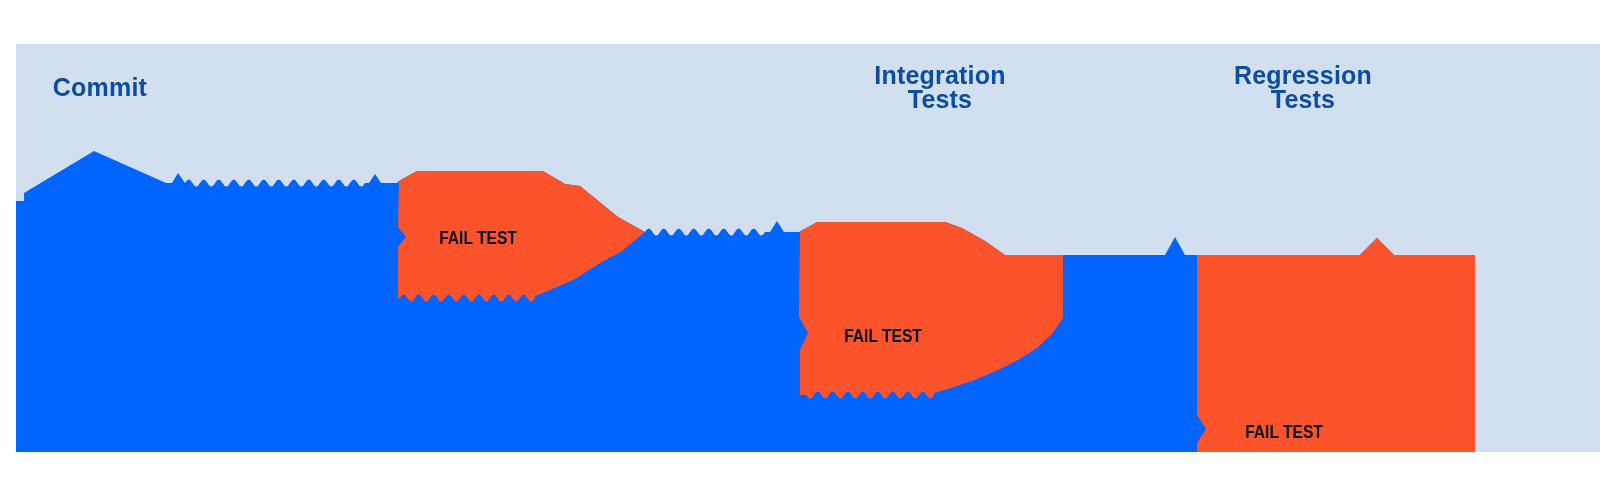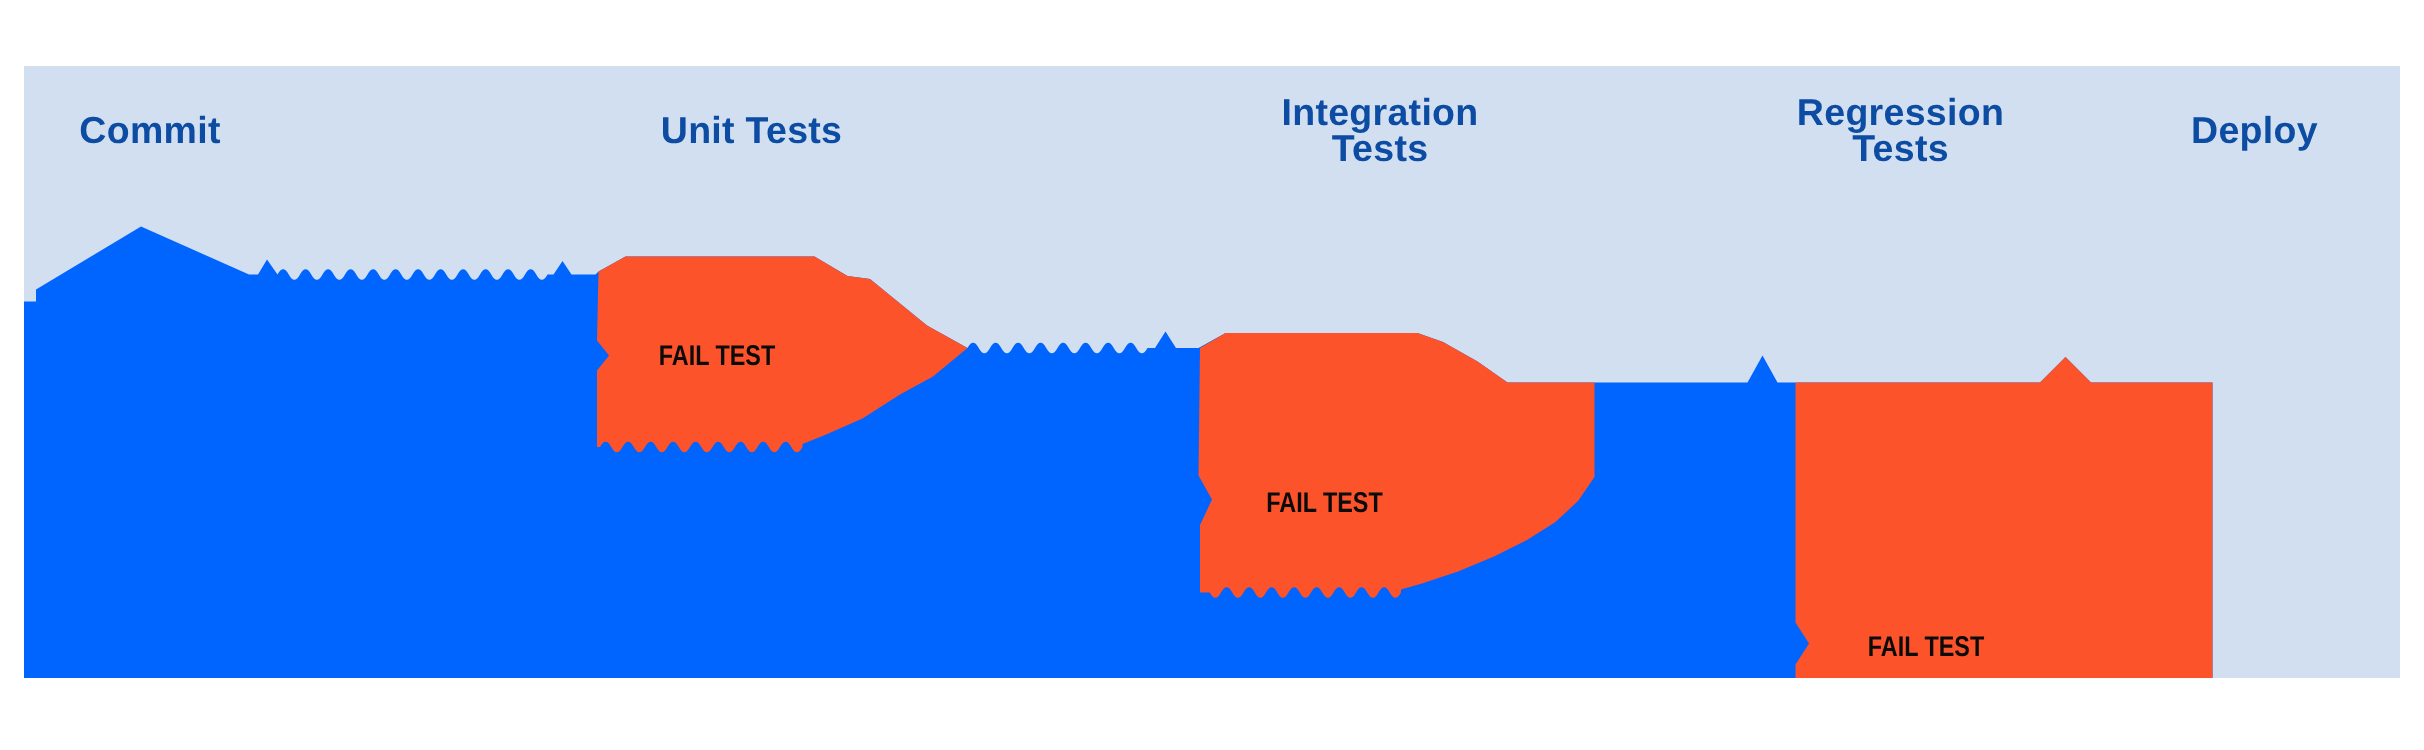--- a/index.html
+++ b/index.html
@@ -67,24 +67,22 @@
              t -7.5 0 t -7.5 0 t -7.5 0 t -7.5 0 t -7.5 0 t -7.5 0 t -7.5 0
              t -7.5 0 t -7.5 0 t -7.5 0
              L 800 395 L 800 350 L 808 333 L 799 317 Z" fill="#FC532A"></path>
 
     <path d="M 1197 255 L 1360 255 L 1377 238 L 1394 255 L 1475 255
              L 1475 452 L 1197 452 L 1197 443 L 1206 429 L 1197 415 Z" fill="#FC532A"></path>
   </svg>
 
   <div class="labels">
     <div class="stage-label" style="left:100px">Commit</div>
-    <div class="stage-label" style="left:501px">Unit Tests</div>
-    <div class="stage-label" style="left:920px">Integration
+    <div class="stage-label" style="left:940px">Integration
 Tests</div>
-    <div class="stage-label" style="left:1267px">Regression
+    <div class="stage-label" style="left:1303px">Regression
 Tests</div>
-    <div class="stage-label" style="left:1503px">Deploy</div>
 
     <div class="fail-label" style="left:478px;top:238px">FAIL TEST</div>
     <div class="fail-label" style="left:883px;top:336px">FAIL TEST</div>
     <div class="fail-label" style="left:1284px;top:432px">FAIL TEST</div>
   </div>
 </div>
 
 </body></html>

